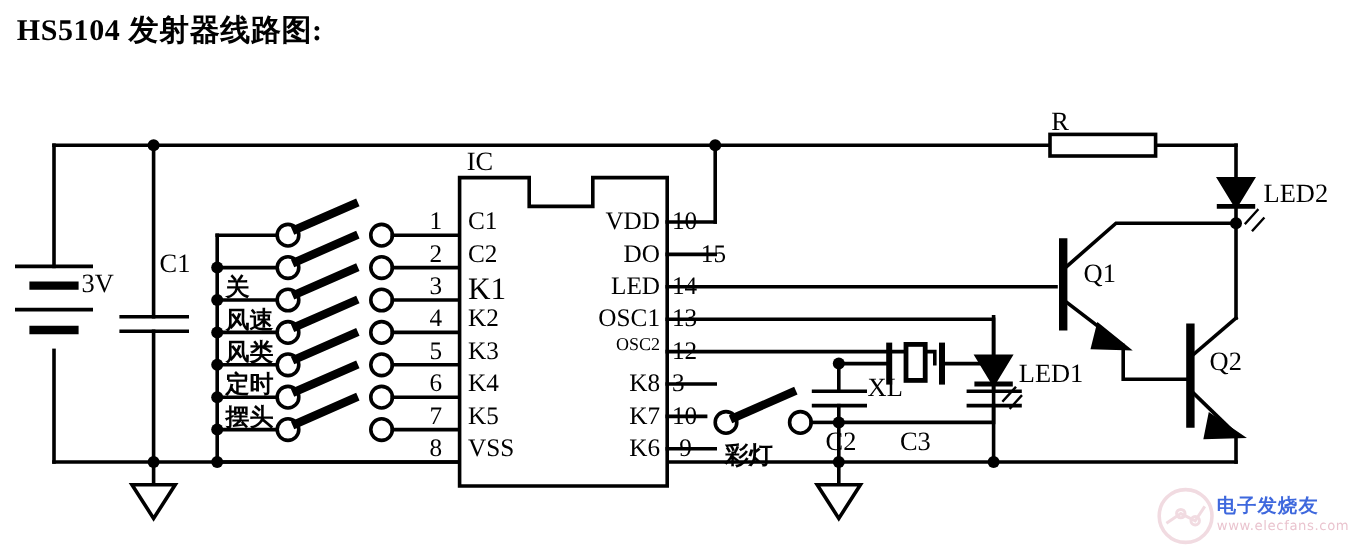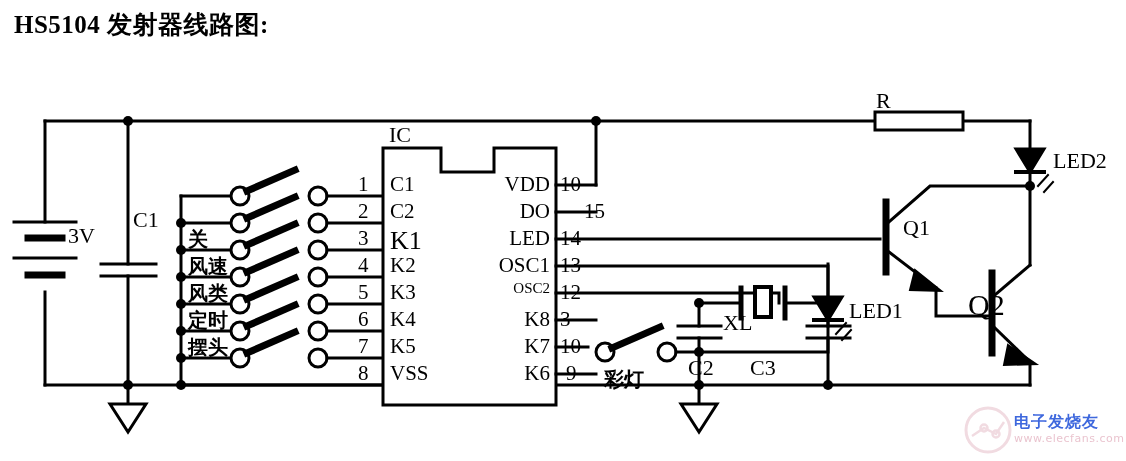--- a/index.html
+++ b/index.html
@@ -223,21 +223,21 @@
 <div class="lbl cjk" style="left:188px;top:334px;font-size:20px;">摆头</div>
 
 <div class="lbl cjk" style="left:604px;top:366px;font-size:20px;">彩灯</div>
 <div class="lbl" style="left:723px;top:310px;font-size:22px;">XL</div>
 <div class="lbl" style="left:688px;top:355px;font-size:22px;">C2</div>
 <div class="lbl" style="left:750px;top:355px;font-size:22px;">C3</div>
 <div class="lbl" style="left:876px;top:88px;font-size:22px;">R</div>
 <div class="lbl" style="left:849px;top:298px;font-size:22px;">LED1</div>
 <div class="lbl" style="left:1053px;top:148px;font-size:22px;">LED2</div>
 <div class="lbl" style="left:903px;top:215px;font-size:22px;">Q1</div>
-<div class="lbl" style="left:968px;top:288px;font-size:30px;">Q2</div>
+<div class="lbl" style="left:1008px;top:288px;font-size:22px;">Q2</div>
 
 <div id="wm">
   <svg width="52" height="52" viewBox="0 0 52 52">
     <circle cx="26" cy="26" r="22" fill="none" stroke="#efd5dc" stroke-width="3"></circle>
     <path d="M10 32 L22 24 L34 30 L42 18" fill="none" stroke="#efd5dc" stroke-width="2.5"></path>
     <circle cx="22" cy="24" r="3.5" fill="none" stroke="#efd5dc" stroke-width="2.5"></circle>
     <circle cx="34" cy="30" r="3.5" fill="none" stroke="#efd5dc" stroke-width="2.5"></circle>
   </svg>
   <div class="wcjk">电子发烧友</div>
   <div class="wtxt">www.elecfans.com</div>

